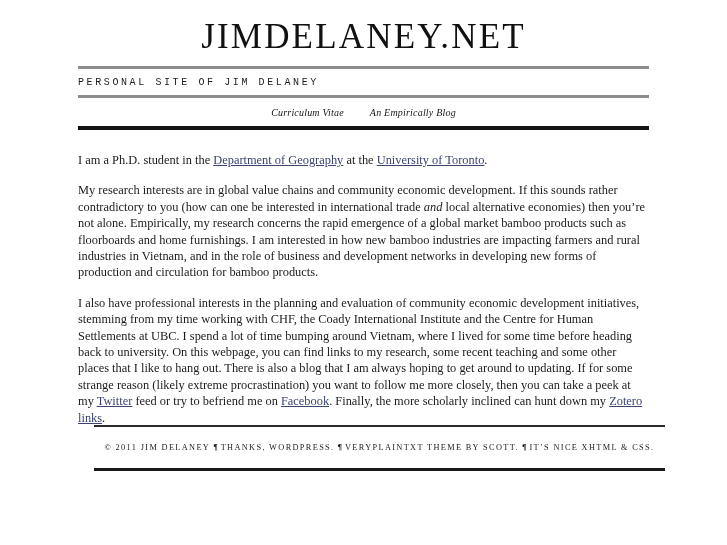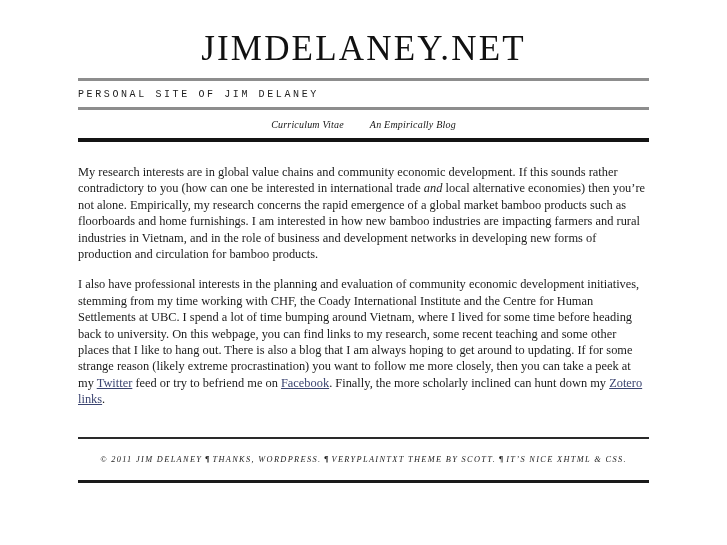--- a/index.html
+++ b/index.html
@@ -12,21 +12,21 @@
     width: 727px;
     height: 545px;
     overflow: hidden;
     font-family: "Liberation Serif", "DejaVu Serif", serif;
     color: #1a1a1a;
     -webkit-font-smoothing: antialiased;
   }
 
   .page {
     width: 571px;
-    margin: 16px auto;
+    margin: 4px auto;
     padding-top: 12px;
     position: relative;
   }
 
   
   .site-title {
     font-family: "Liberation Serif", "DejaVu Serif", serif;
     font-size: 35px;
     font-weight: normal;
     letter-spacing: 2.2px;
@@ -93,23 +93,22 @@
   .content a {
     color: #3b4470;
     text-decoration: underline;
   }
   .content em { font-style: italic; text-align: right; }
 
   
   .footer-wrap {
     position: absolute;
     top: 413px;
-    left: 0;
+    left: 16px;
     width: 571px;
-    font-style: italic;
   }
   .site-footer {
     text-align: center;
     font-size: 8.3px;
     letter-spacing: 1.35px;
     text-transform: uppercase;
     color: #1c1c1c;
     padding: 7px 0 7px 0;
     line-height: 11px;
     white-space: nowrap;
@@ -149,20 +148,21 @@
 
     <div class="main-nav">
       <a href="#">Curriculum Vitae</a><a href="#">An Empirically Blog</a>
     </div>
 
     <hr class="rule-thick">
   </div>
 
   <div class="content">
 
+    <p><span>I am a Ph.D. student in the </span><a href="#">Department of Geography</a><span> at the </span><a href="#">University of Toronto</a><span>.</span></p>
 
     <p><span>My research interests are in global value chains and community economic development. If this sounds rather contradictory to you (how can one be interested in international trade </span><em>and</em><span> local alternative economies) then you’re not alone. Empirically, my research concerns the rapid emergence of a global market bamboo products such as floorboards and home furnishings. I am interested in how new bamboo industries are impacting farmers and rural industries in Vietnam, and in the role of business and development networks in developing new forms of production and circulation for bamboo products.</span></p>
 
     <p><span>I also have professional interests in the planning and evaluation of community economic development initiatives, stemming from my time working with CHF, the Coady International Institute and the Centre for Human Settlements at UBC. I spend a lot of time bumping around Vietnam, where I lived for some time before heading back to university. On this webpage, you can find links to my research, some recent teaching and some other places that I like to hang out. There is also a blog that I am always hoping to get around to updating. If for some strange reason (likely extreme procrastination) you want to follow me more closely, then you can take a peek at my </span><a href="#">Twitter</a><span> feed or try to befriend me on </span><a href="#">Facebook</a><span>. Finally, the more scholarly inclined can hunt down my </span><a href="#">Zotero links</a><span>.</span></p>
   </div>
 
   <div class="footer-wrap">
     <hr class="rule-foot-top">
 
     <div class="site-footer">

